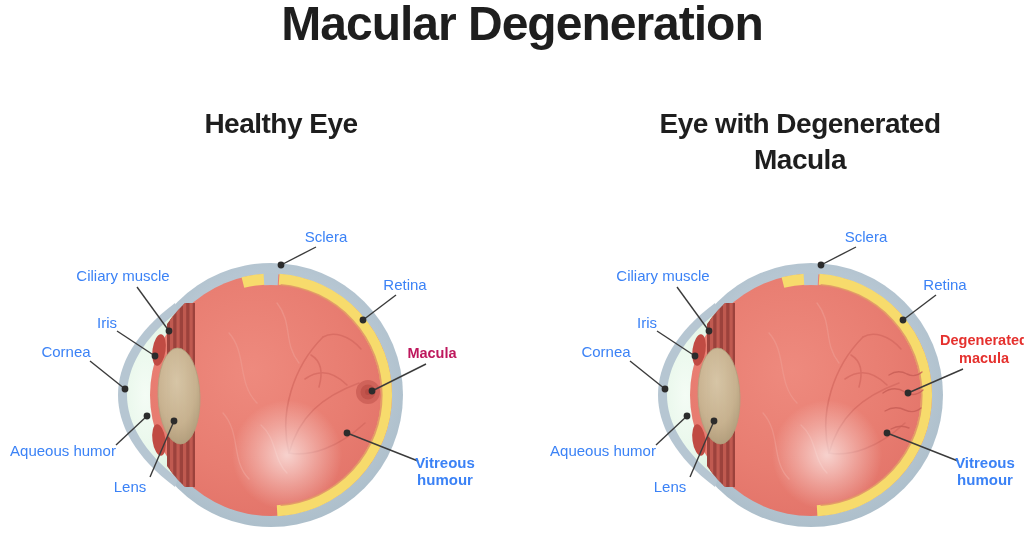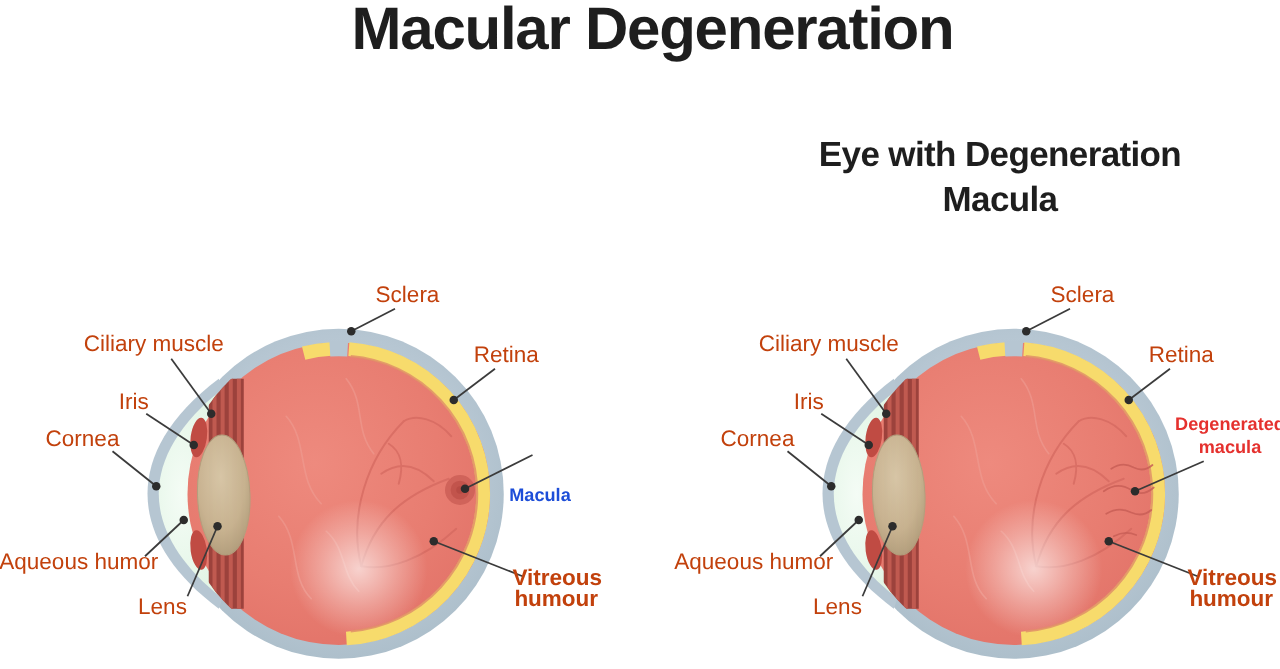--- a/index.html
+++ b/index.html
@@ -5,24 +5,24 @@
   html,body{margin:0;padding:0;background:#ffffff;}
   body{width:1024px;height:535px;position:relative;overflow:hidden;
        font-family:"Liberation Sans","DejaVu Sans",sans-serif;}
   .stage{position:absolute;inset:0;}
   .main-title{position:absolute;top:-4px;left:522px;transform:translateX(-50%);
     font-size:48px;font-weight:700;letter-spacing:-1px;color:#1e1e1e;white-space:nowrap;}
   .panel-title{position:absolute;font-size:28px;font-weight:700;letter-spacing:-0.5px;
     color:#1e1e1e;text-align:center;transform:translateX(-50%);line-height:36px;}
   .panel-title.left{left:281px;top:106px;white-space:nowrap;}
   .panel-title.right{left:800px;top:106px;width:340px;}
-  .eye-label{position:absolute;font-size:18px;color:#c2410c;transform:translate(-50%,-50%);
+  .eye-label{position:absolute;font-size:15px;color:#3b82f6;transform:translate(-50%,-50%);
     white-space:nowrap;text-align:center;line-height:17px;}
   .eye-label.wrap{white-space:normal;font-weight:bold;}
-  .eye-label.bold{font-weight:700;font-size:14.5px;color:#1d4ed8;margin-top:44px;}
+  .eye-label.bold{font-weight:700;font-size:14.5px;color:#be185d;}
   .eye-label.danger{font-weight:700;font-size:14.5px;color:#e5312e;line-height:18px;}
   svg{position:absolute;left:0;top:0;}
 </style>
 </head>
 <body>
 
 <div class="stage">
 
   <svg width="1024" height="535" viewBox="0 0 1024 535">
     <defs>
@@ -158,21 +158,22 @@
       <line x1="936" y1="295" x2="903" y2="320"></line>
         <circle cx="903" cy="320" r="3.4" stroke="none"></circle>
       <line x1="963" y1="369" x2="908" y2="393"></line>
         <circle cx="908" cy="393" r="3.4" stroke="none"></circle>
       <line x1="958" y1="461" x2="887" y2="433"></line>
         <circle cx="887" cy="433" r="3.4" stroke="none"></circle>
     </g>
   </svg>
 
   <div class="main-title">Macular Degeneration</div>
-  <div class="panel-title right">Eye with Degeneration Macula</div>
+  <div class="panel-title left">Healthy Eye</div>
+  <div class="panel-title right">Eye with Degenerated Macula</div>
 
   <div class="eye-label" style="left:326px;top:236px">Sclera</div>
   <div class="eye-label" style="left:123px;top:275px">Ciliary muscle</div>
   <div class="eye-label" style="left:107px;top:322px">Iris</div>
   <div class="eye-label" style="left:66px;top:351px">Cornea</div>
   <div class="eye-label" style="left:63px;top:450px">Aqueous humor</div>
   <div class="eye-label" style="left:130px;top:486px">Lens</div>
   <div class="eye-label" style="left:405px;top:284px">Retina</div>
   <div class="eye-label bold" style="left:432px;top:353px">Macula</div>
   <div class="eye-label wrap" style="left:445px;top:471px;width:70px">Vitreous humour</div>

